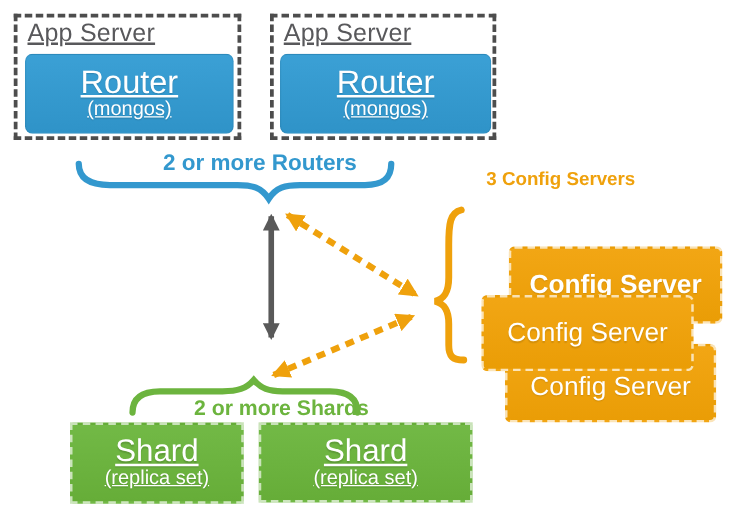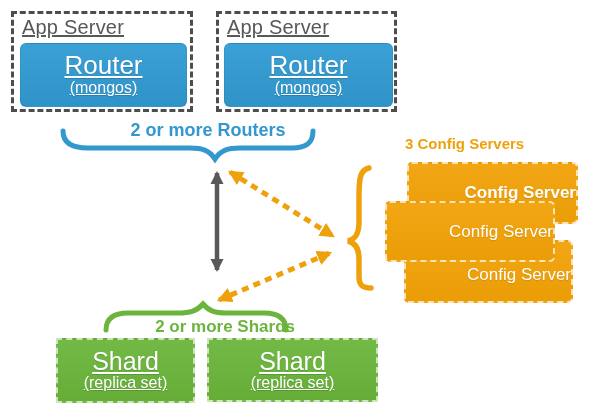--- a/index.html
+++ b/index.html
@@ -39,23 +39,24 @@
     border-radius:6px;border:1px solid rgba(0,0,0,0.06);
   }
   .shard{
     background:linear-gradient(180deg,#72b946,#66ad38);
     border-radius:0;border:2px dashed rgba(255,255,255,0.65);
   }
   .shard .t1{font-size:25px;}
   .config{
     background:linear-gradient(180deg,#f2a614,#ea9d06);
     border-radius:5px;border:2px dashed rgba(255,255,255,0.7);
-    display:flex;align-items:center;justify-content:flex-end;
+    display:flex;align-items:center;justify-content:center;
     color:#fff;text-shadow:0 1px 1px rgba(0,0,0,0.12);
-    font-size:17px;
+    font-size:21px;
+    margin-top:35px;
   }
   .config.bold{font-weight:bold;}
   
   .grp-label{font-weight:bold;text-align:center;white-space:nowrap;}
   .lbl-blue{color:var(--blue);font-size:18px;}
   .lbl-orange{color:var(--orange);font-size:15px;text-align:left;}
   .lbl-green{color:var(--green);font-size:17px;}
   svg.overlay{position:absolute;left:0;top:0;z-index:0;}
   .z1{z-index:1}.z2{z-index:2}.z3{z-index:3}
 </style>
@@ -101,21 +102,21 @@
   <div class="abs appserver z1" style="left:216px;top:11px;width:181px;height:101px;">
     <div class="as-label">App Server</div>
   </div>
   <div class="abs node router z2" style="left:224px;top:43px;width:169px;height:64px;">
     <div class="t1">Router</div>
     <div class="t2">(mongos)</div>
   </div>
 
   <div class="abs grp-label lbl-blue z2" style="left:108px;top:120px;width:200px;">2 or more Routers</div>
 
-  <div class="abs grp-label lbl-orange z2" style="left:405px;top:135px;">3 Config Servers</div>
+  <div class="abs grp-label lbl-orange z2" style="left:389px;top:135px;">3 Config Servers</div>
 
   <div class="abs config bold z1" style="left:407px;top:162px;width:171px;height:62px;">
     <span>Config Server</span>
   </div>
   <div class="abs config z2" style="left:404px;top:240px;width:169px;height:63px;padding-top:6px;">
     <span>Config Server</span>
   </div>
   <div class="abs config z3" style="left:385px;top:201px;width:170px;height:61px;">
     <span>Config Server</span>
   </div>

